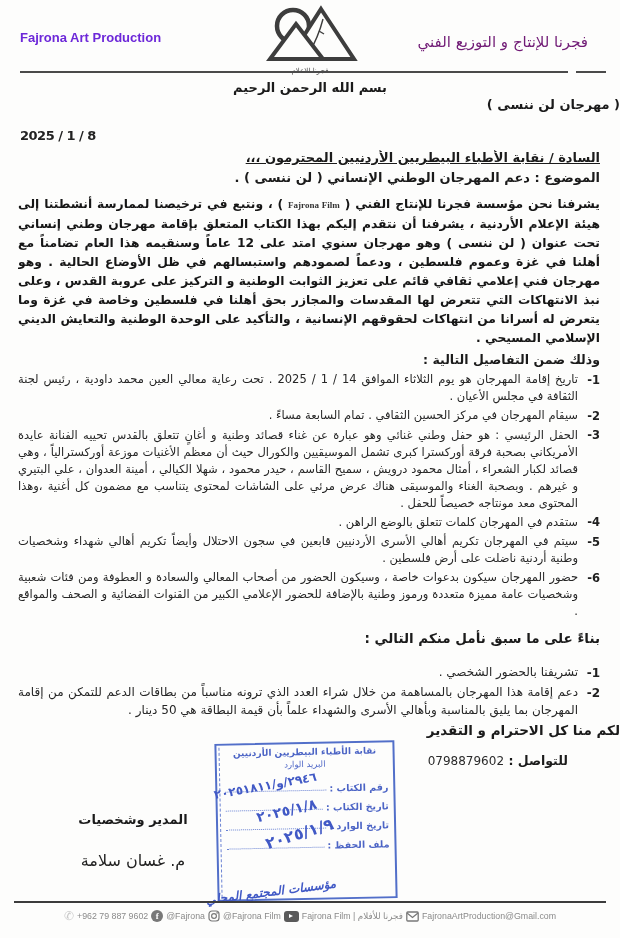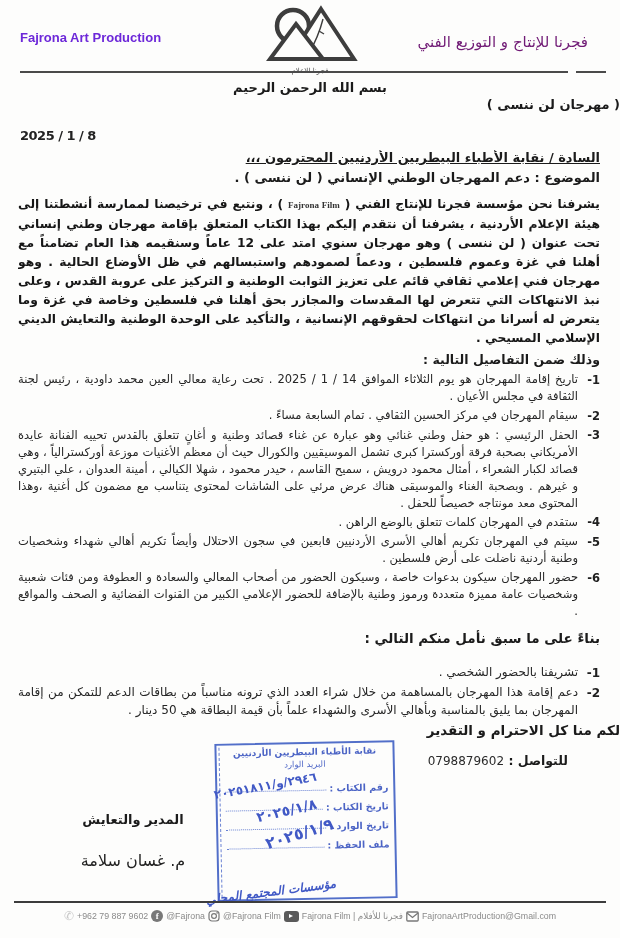--- a/index.html
+++ b/index.html
@@ -195,21 +195,21 @@
         <span class="slabel">ملف الحفظ :</span>
         <span class="sleader"></span>
       </div>
     <div class="hw hw1">٢٩٤٦/و/٢٠٢٥١٨١١</div>
     <div class="hw hw2">٢٠٢٥/١/٨</div>
     <div class="hw hw3">٢٠٢٥/١/٩</div>
     <div class="hw hw4">مؤسسات المجتمع المحلي</div>
   </div>
 
   <div class="sig">
-    <div class="sig-title">المدير والتعايش</div>
+    <div class="sig-title">المدير وشخصيات</div>
     <div class="sig-name">م. غسان سلامة</div>
   </div>
 
   <div class="footer-rule"></div>
   <div class="footer">
     <span class="f-item">
       <span class="phone-glyph">✆</span>
       <span>+962 79 887 9602</span>
     </span>
     <span class="f-item">

